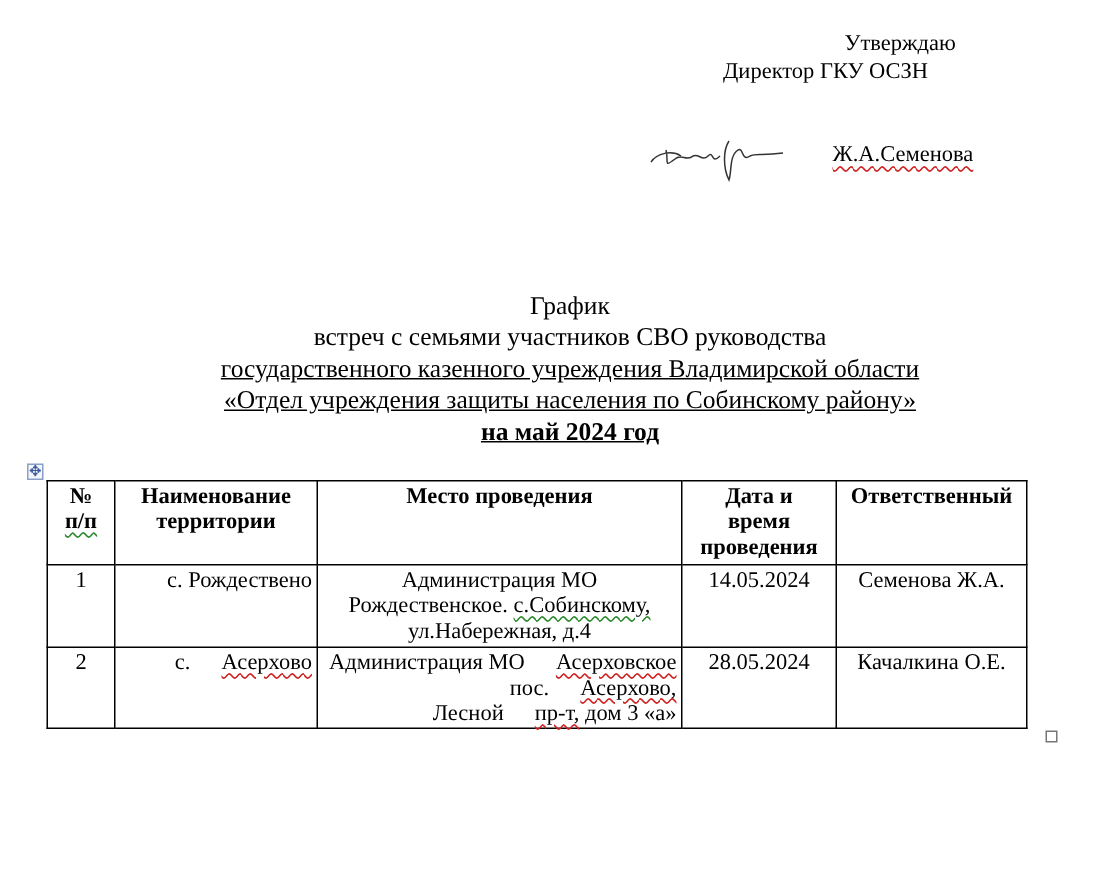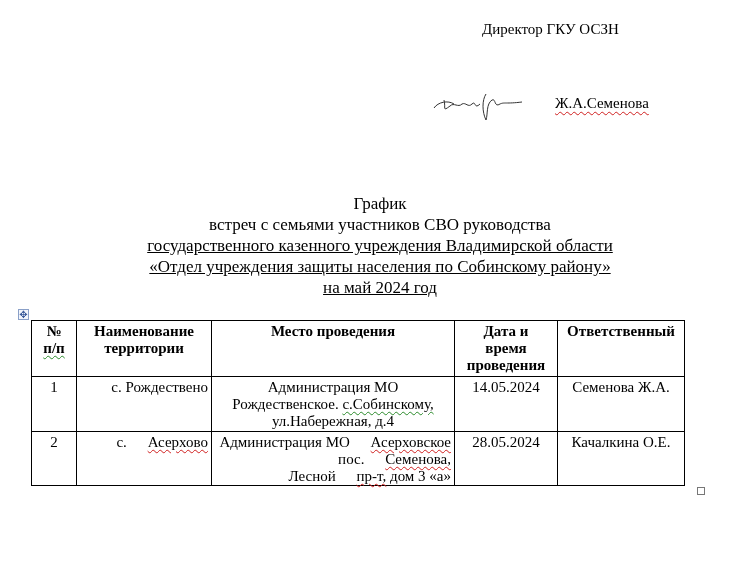--- a/index.html
+++ b/index.html
@@ -8,21 +8,21 @@
     .approve { position:absolute; left:480px; top:20px; width:170px; font-size:15px; line-height:19px; }
     .approve .l1 { padding-left:83px; }
     .approve .l2 { padding-left:2px; }
     .approve .l3 { padding-left:3px; }
     .sig-row { position:absolute; left:430px; top:90px; width:230px; height:32px; }
     .sig-row svg { position:absolute; left:0; top:0; }
     .sig-name { position:absolute; left:125px; top:5px; font-size:15px;
       text-decoration: underline wavy #d02020; text-underline-offset:3px; text-decoration-thickness:1px; }
     .title { position:absolute; left:0; top:193px; width:760px; text-align:center; font-size:17px; line-height:21px; }
     .title .u { text-decoration:underline;text-align:center; }
-    .title .b { font-weight:normal; text-decoration:underline; }
+    .title .b { font-weight:bold; text-decoration:underline; }
     .move-handle { position:absolute; left:18px; top:309px; width:11px; height:11px;
       border:1px solid #8aa0c8; background:#f2f5fb; font-size:10px; line-height:10px; text-align:center; color:#3a5a9a; box-sizing:border-box; }
     .resize-handle { position:absolute; left:697px; top:487px; width:6px; height:6px; border:1px solid #777; background:#fff; }
     table.sched { position:absolute; left:31px; top:320px; border-collapse:collapse; font-size:15px; line-height:17px; }
     table.sched td, table.sched th { border:1px solid #000; vertical-align:top; padding:2px 3px 0 3px; }
     table.sched th { font-weight:bold; text-align:center; }
     .c1 { width:38px; text-align:center; }
     .c2 { width:128px; text-align:right; }
     .c3 { width:236px; }
     .c4 { width:96px; text-align:center; }
@@ -32,20 +32,21 @@
     tr.r2 { height:54px; }
     .center { text-align:center; }
     .left { text-align:right; }
     .spell { text-decoration: underline wavy #d02020; text-underline-offset:2px; text-decoration-thickness:1px;margin-left:17px; }
     .spell-g { text-decoration: underline wavy #2a8a2a; text-underline-offset:2px; text-decoration-thickness:1px; }
   </style>
 </head>
 <body>
 
 <div class="approve">
+  <div class="l1">Утверждаю</div>
   <div class="l2">Директор ГКУ ОСЗН</div>
 </div>
 
 <div class="sig-row">
   <svg width="100" height="32" viewBox="0 0 100 32">
     <path d="M4 18 C 8 12, 18 10, 24 14 M14 10 C 16 18, 12 22, 20 16 C 24 12, 28 18, 32 14 C 36 12, 38 18, 42 14 C 46 10, 44 20, 50 14 M56 4 C 52 10, 52 22, 56 30 C 58 24, 56 14, 62 10 C 66 8, 64 18, 70 14 C 74 12, 76 14, 92 12" fill="none" stroke="#333" stroke-width="1"></path>
   </svg>
   <span class="sig-name">Ж.А.Семенова</span>
 </div>
 
@@ -86,21 +87,21 @@
     <td class="c4">14.05.2024</td>
     <td class="c5">Семенова Ж.А.</td>
   </tr>
   <tr class="r2">
     <td class="c1">2</td>
     <td class="c2">
       <span>с.</span> <span class="spell">Асерхово</span>
     </td>
     <td class="c3 left">
       <div><span>Администрация МО</span> <span class="spell">Асерховское</span></div>
-      <div><span>пос.</span> <span class="spell">Семенова,</span></div>
+      <div><span>пос.</span> <span class="spell">Асерхово,</span></div>
       <div><span>Лесной</span> <span class="spell">пр-т,</span> <span>дом 3 «а»</span></div>
     </td>
     <td class="c4">28.05.2024</td>
     <td class="c5">Качалкина О.Е.</td>
   </tr>
 </tbody>
   </table>
 
 <div class="resize-handle"></div>
 

